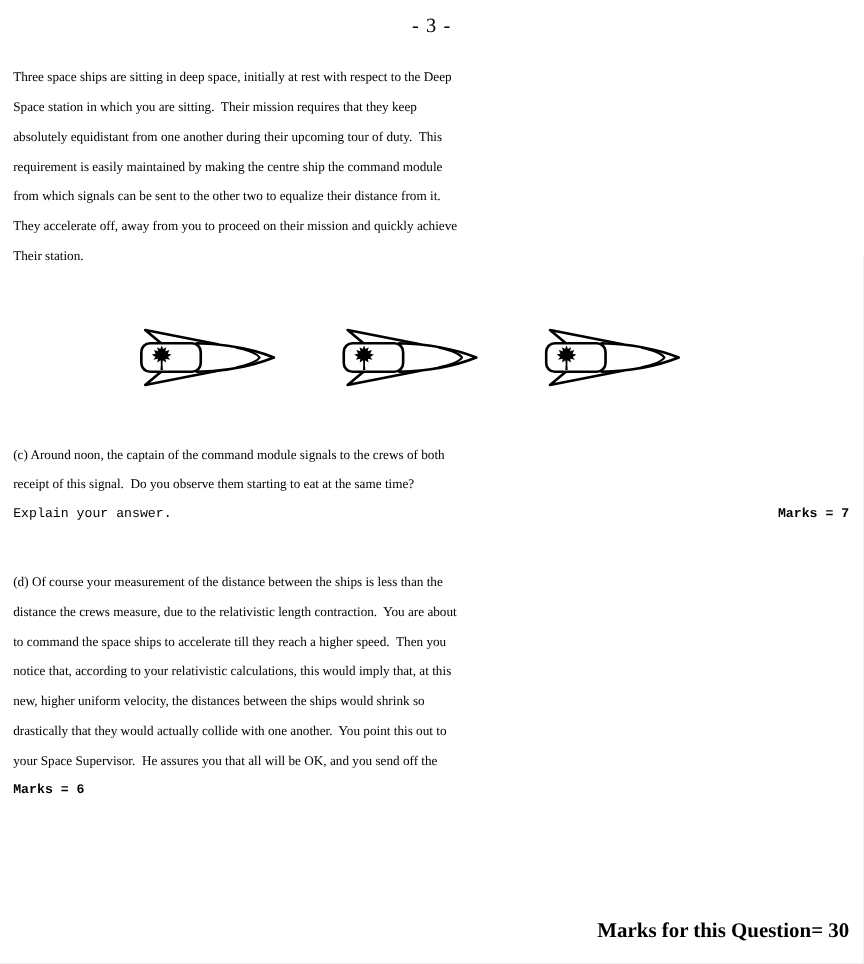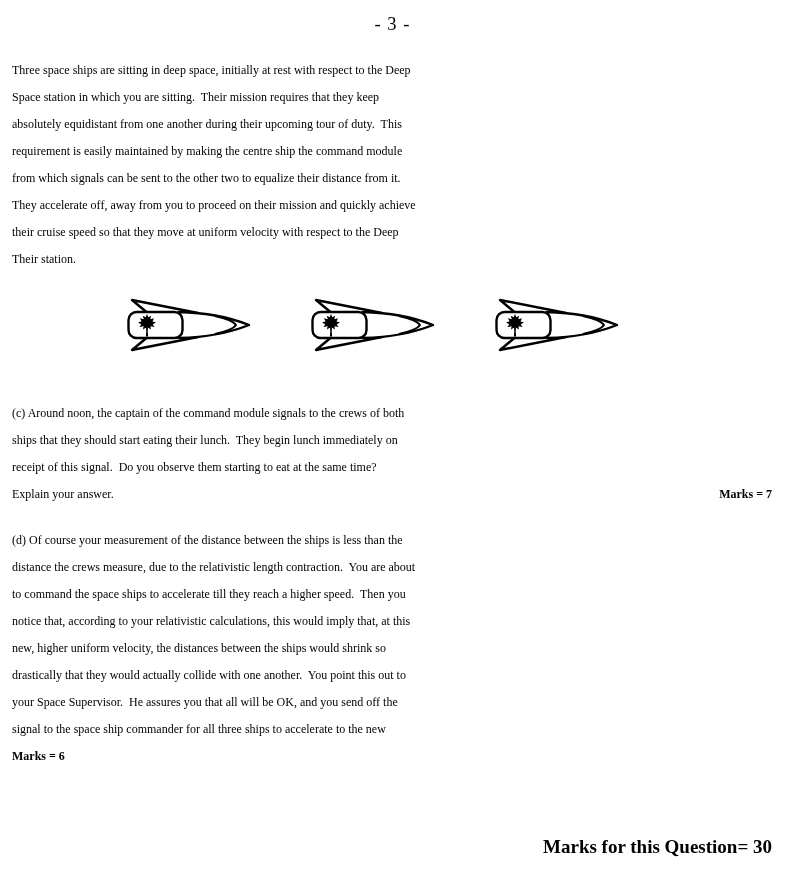--- a/index.html
+++ b/index.html
@@ -21,25 +21,26 @@
   }
   .para {
     position: absolute;
     left: 12px; right: 13px;
     font-size: 12px;
     line-height: 27px;
   }
   .line { white-space: pre; }
   .intro  { top: 57px; }
   .part-c { top: 400px; }
-  .part-d { top: 527px; }
+  .part-d { top: 516px; }
   .marks-row {
     display: flex;
     justify-content: space-between;
     align-items: flex-start;
+    font-family: Liberation Mono, monospace;
   }
   .marks-label {
     font-weight: bold;
     white-space: pre;
   }
   .ships-row {
     position: absolute;
     top: 295px; left: 127px;
     display: flex;
     gap: 60px;
@@ -74,55 +75,52 @@
 
   <div class="page-number">- 3 -</div>
 
   <div class="para intro">
     <div class="line">Three space ships are sitting in deep space, initially at rest with respect to the Deep</div>
     <div class="line">Space station in which you are sitting.  Their mission requires that they keep</div>
     <div class="line">absolutely equidistant from one another during their upcoming tour of duty.  This</div>
     <div class="line">requirement is easily maintained by making the centre ship the command module</div>
     <div class="line">from which signals can be sent to the other two to equalize their distance from it.</div>
     <div class="line">They accelerate off, away from you to proceed on their mission and quickly achieve</div>
-    <div class="line">their cruise speed so that they move at uniform velocity with respect to the Deep</div>
     <div class="line">Their station.</div>
   </div>
 
   <div class="ships-row">
     <svg class="ship-svg" width="124" height="60" viewBox="0 0 124 60">
         <use href="#ship"></use>
       </svg>
     <svg class="ship-svg" width="124" height="60" viewBox="0 0 124 60">
         <use href="#ship"></use>
       </svg>
     <svg class="ship-svg" width="124" height="60" viewBox="0 0 124 60">
         <use href="#ship"></use>
       </svg>
   </div>
 
   <div class="para part-c">
     <div class="line">(c) Around noon, the captain of the command module signals to the crews of both</div>
-    <div class="line">ships that they should start eating their lunch.  They begin lunch immediately on</div>
     <div class="line">receipt of this signal.  Do you observe them starting to eat at the same time?</div>
     <div class="line marks-row">
       <span>Explain your answer.</span>
       <span class="marks-label">Marks = 7</span>
     </div>
   </div>
 
   <div class="para part-d">
     <div class="line">(d) Of course your measurement of the distance between the ships is less than the</div>
     <div class="line">distance the crews measure, due to the relativistic length contraction.  You are about</div>
     <div class="line">to command the space ships to accelerate till they reach a higher speed.  Then you</div>
     <div class="line">notice that, according to your relativistic calculations, this would imply that, at this</div>
     <div class="line">new, higher uniform velocity, the distances between the ships would shrink so</div>
     <div class="line">drastically that they would actually collide with one another.  You point this out to</div>
     <div class="line">your Space Supervisor.  He assures you that all will be OK, and you send off the</div>
-    <div class="line">signal to the space ship commander for all three ships to accelerate to the new</div>
     <div class="line marks-row">
       <span class="marks-label">Marks = 6</span>
     </div>
   </div>
 
   <div class="footer-marks">Marks for this Question= 30</div>
 
 </div>
 
 </body></html>

